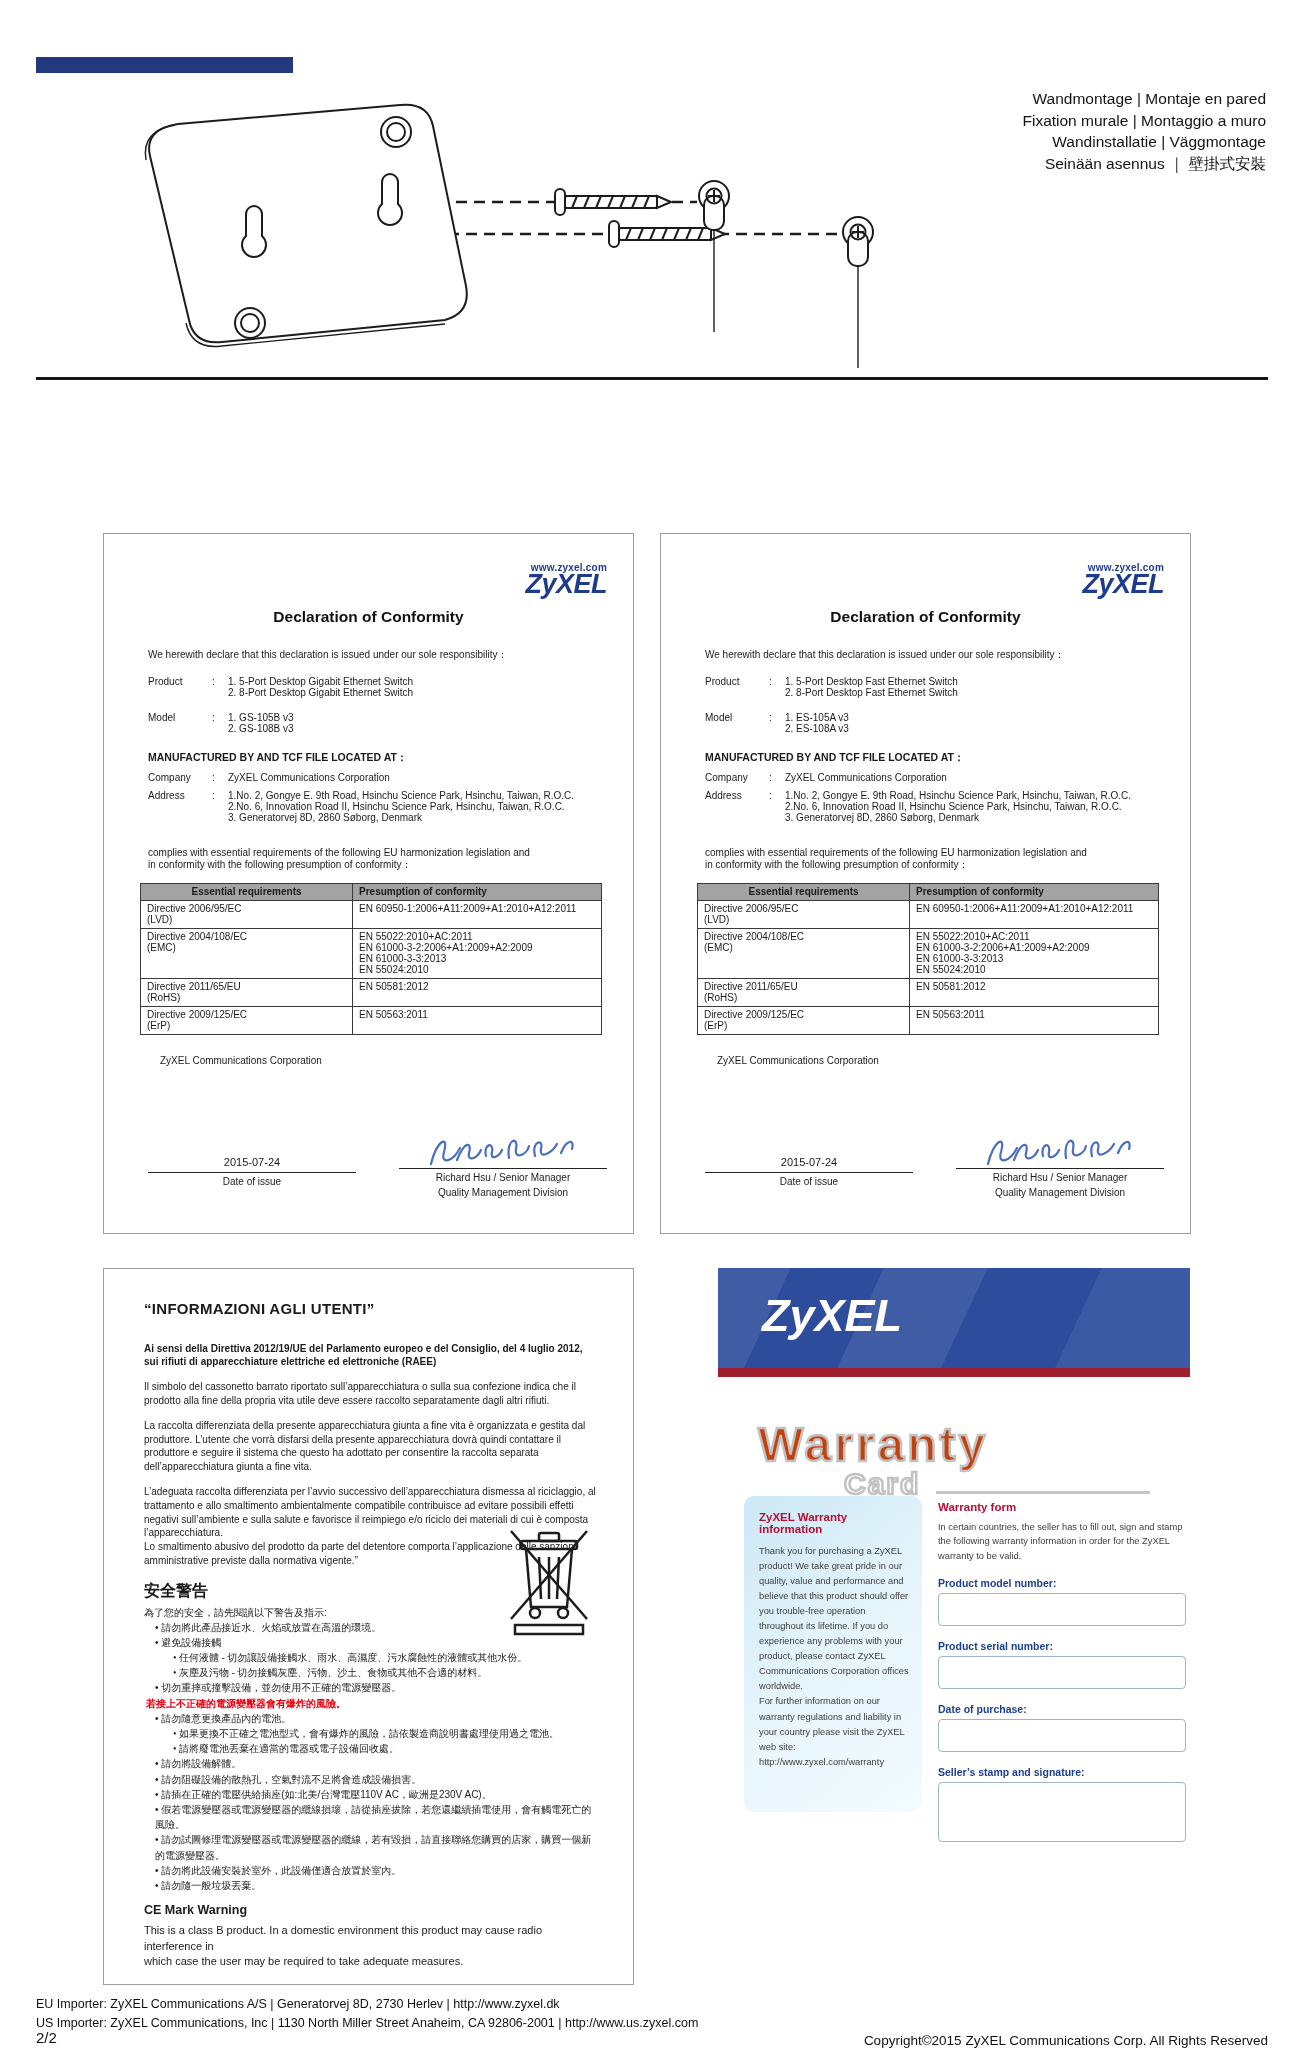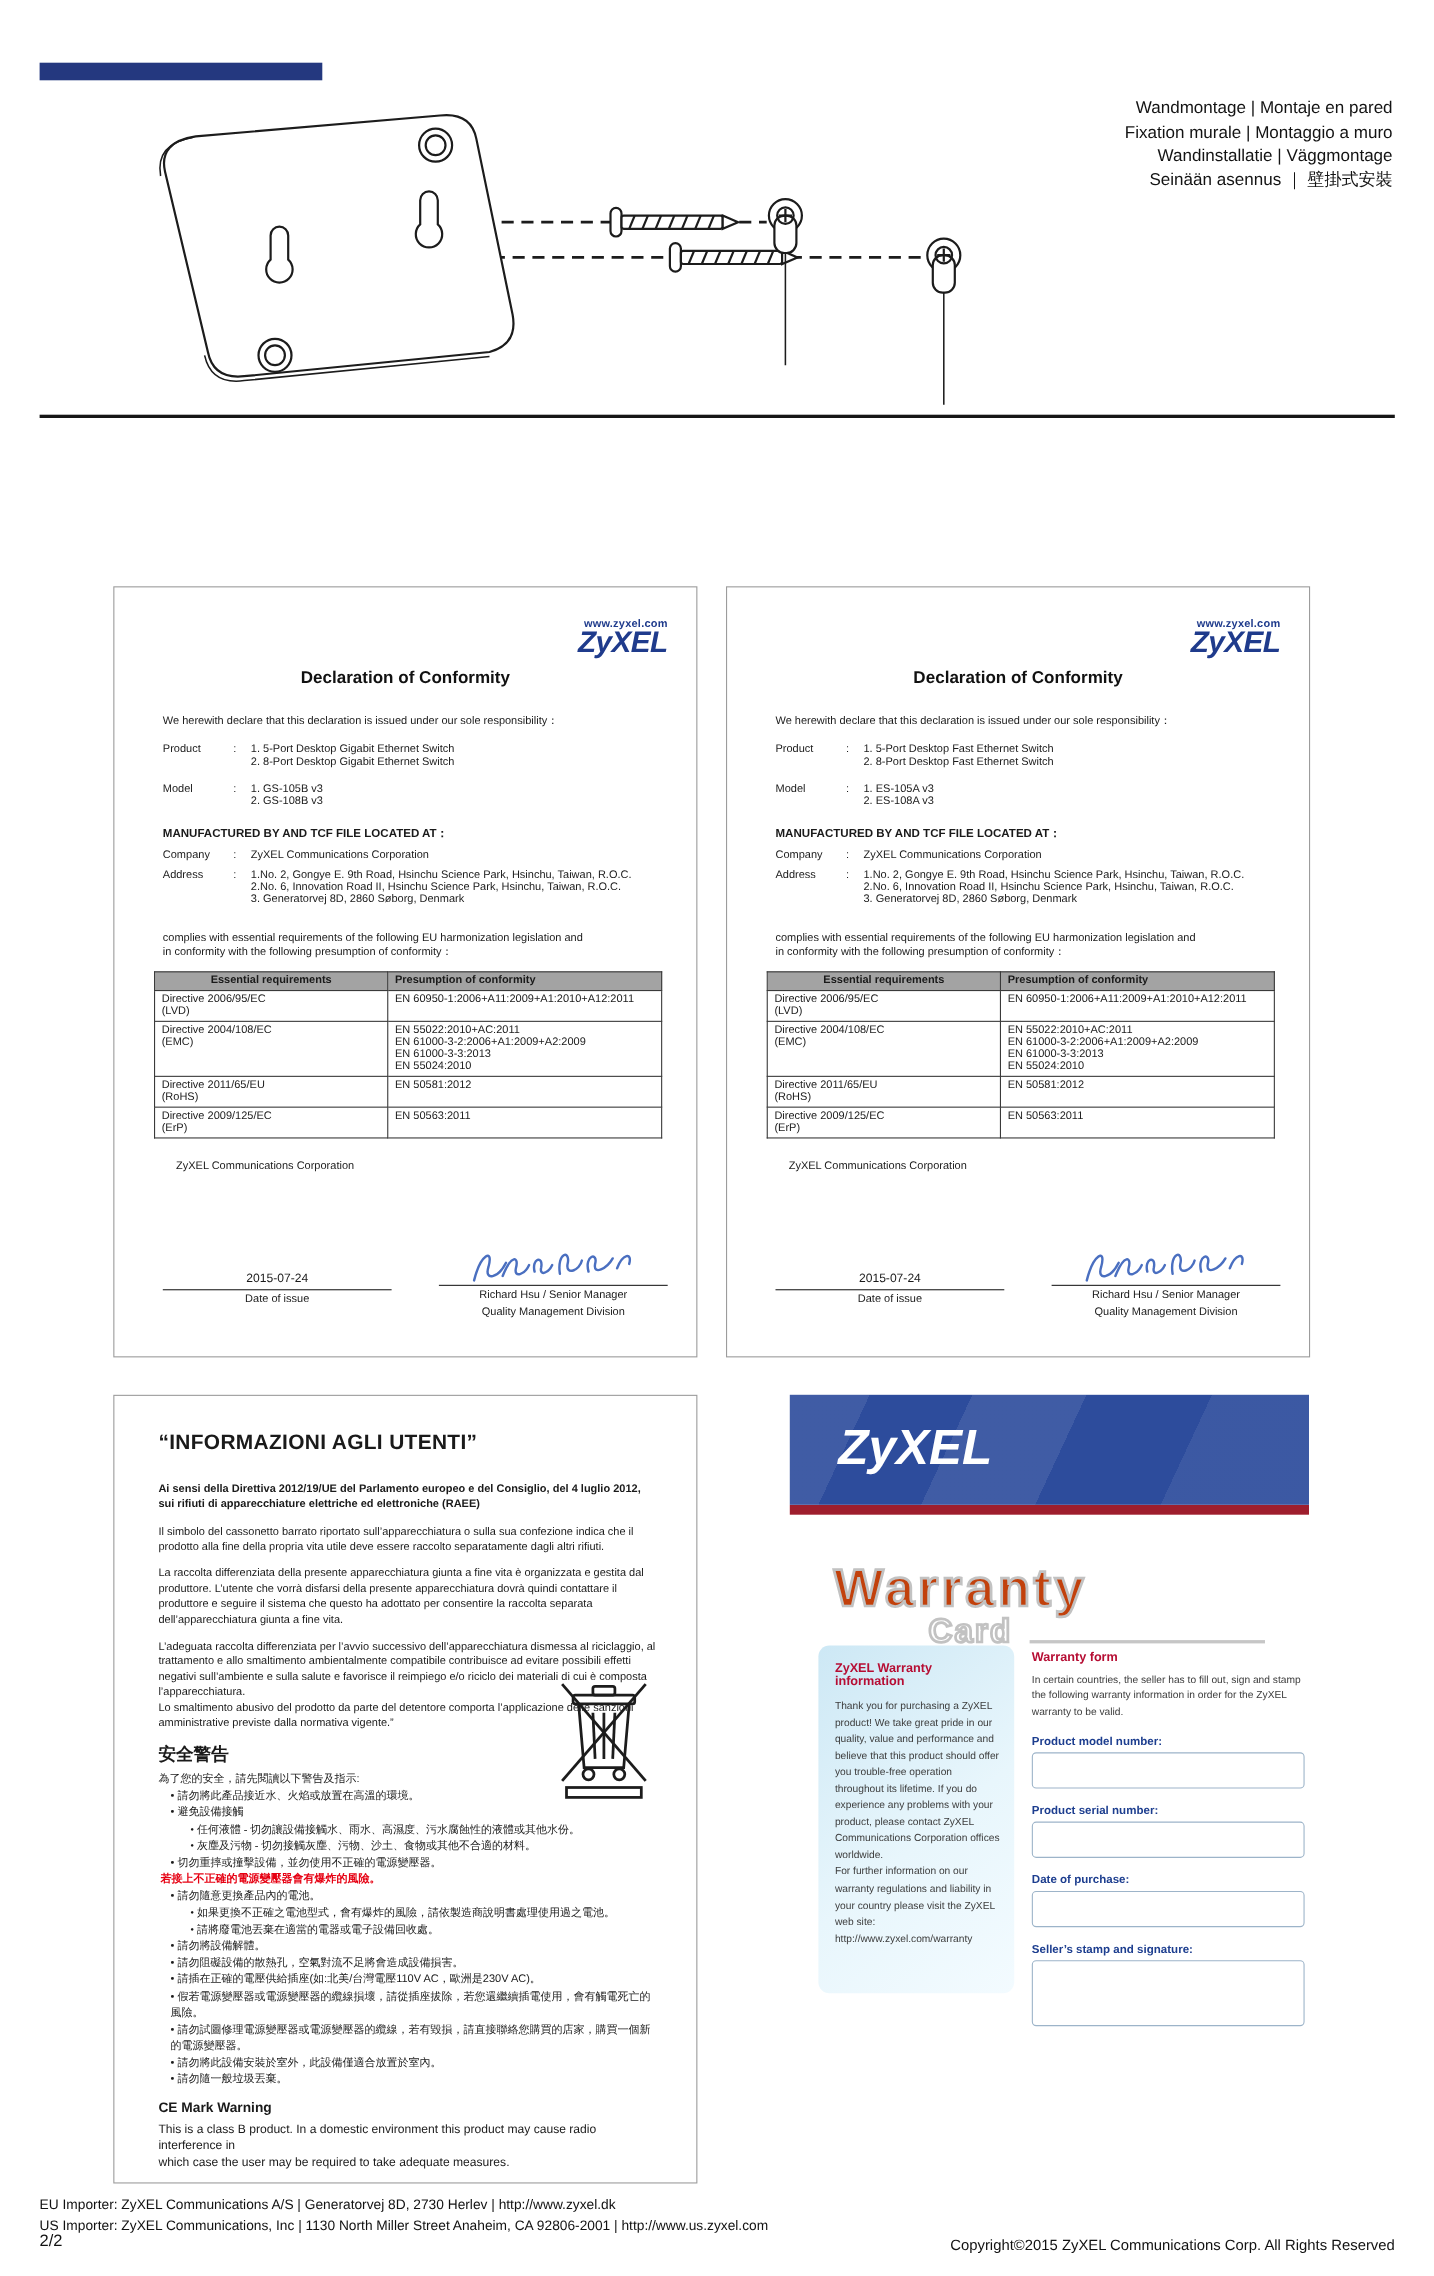--- a/index.html
+++ b/index.html
@@ -42,21 +42,21 @@
   .sig-row { position:absolute; left:44px; right:26px; bottom:34px; display:flex; justify-content:space-between; }
   .sig-col { width:208px; text-align:center; }
   .sig-line { border-top:1.5px solid #222; margin-top:4px; }
   .sig-date { font-size:11px; margin-top:26px; }
   .sig-script { height:42px; display:block; margin:0 auto -8px; }
   .sig-label { font-size:10px; line-height:13px; margin-top:2px; }
 
   
   .info-panel { position:absolute; left:103px; top:1268px; width:531px; height:717px; border:1px solid #9c9c9c; background:#fff; overflow:hidden; }
   .info-inner { margin:30px 34px 0 40px; font-size:10px; line-height:1.38; }
-  .info-title { font-size:19px; font-weight:bold; letter-spacing:.3px; }
+  .info-title { font-size:15px; font-weight:bold; letter-spacing:.3px; }
   .info-bold { font-weight:bold; margin-top:22px; }
   .info-p { margin-top:11px; }
   .weee { position:absolute; right:44px; top:250px; width:80px; height:120px; }
   .weee path, .weee line, .weee rect, .weee circle { stroke:#1c1c1c; stroke-width:2.5; fill:none; }
   .safety-title { font-size:16px; font-weight:bold; margin-top:12px; }
   .safety-intro { margin-top:4px; }
   .wl { padding-left:11px; line-height:1.52; }
   .wl.l1::before { content:"\2022  "; }
   .wl.l2 { padding-left:29px;font-family:Liberation Serif, serif; }
   .wl.l2::before { content:"\2022  "; }

